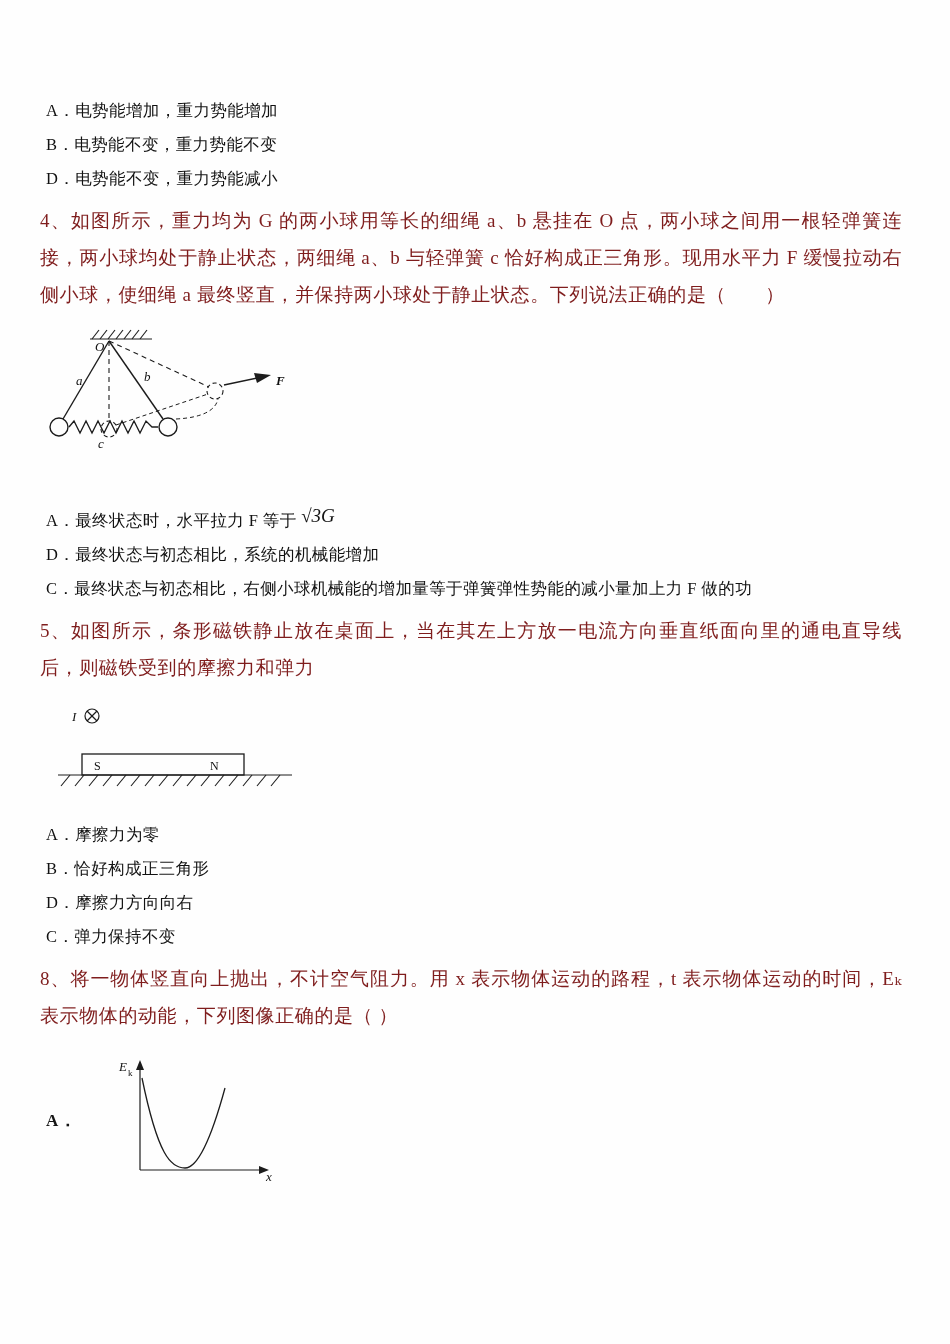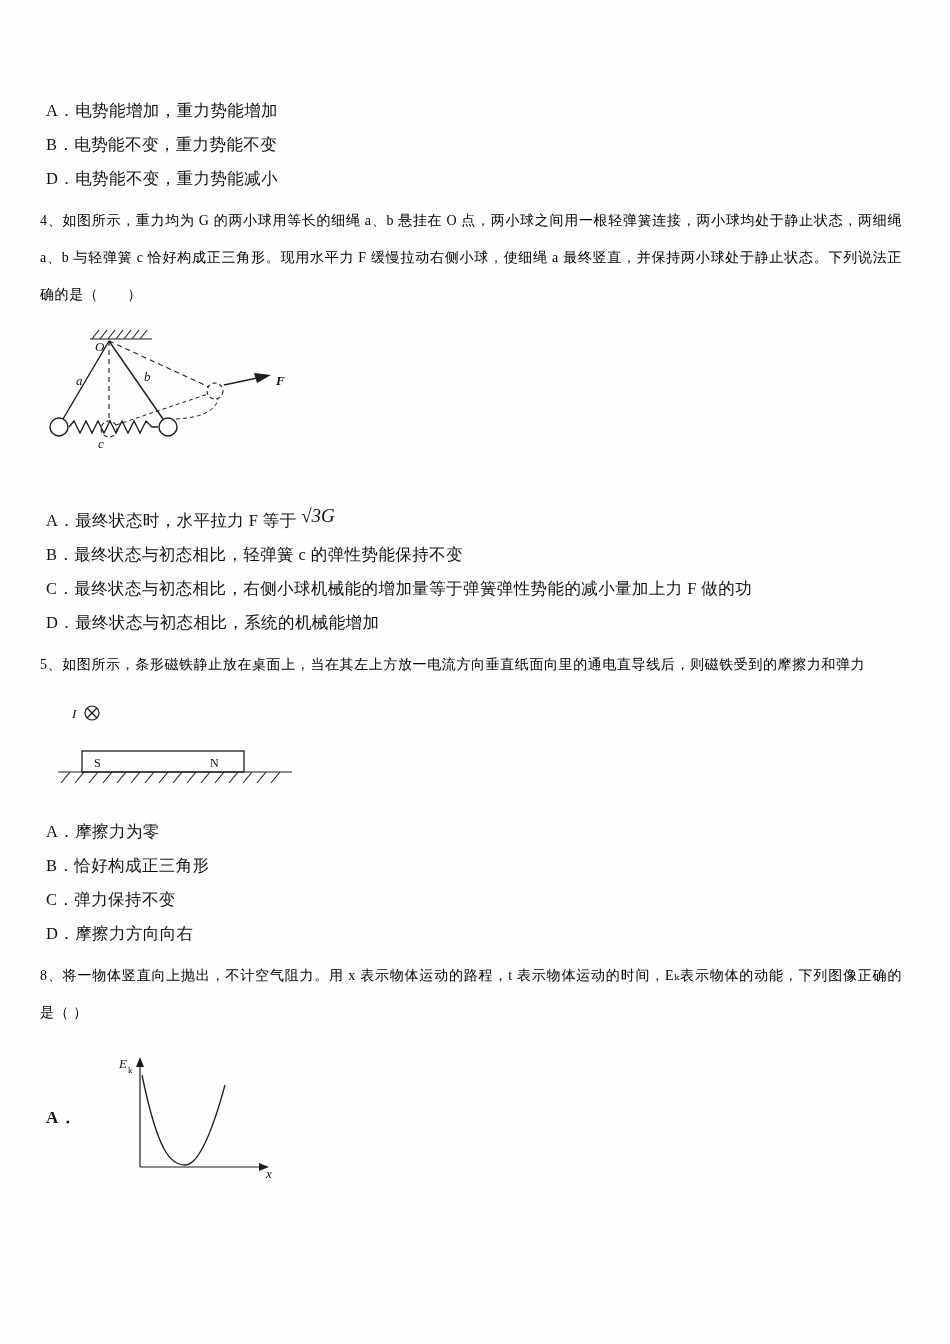--- a/index.html
+++ b/index.html
@@ -4,22 +4,22 @@
 <style>
   * { margin:0; padding:0; box-sizing:border-box; }
   html,body { background:#ffffff; }
   body { font-family:"Liberation Serif","DejaVu Serif",serif; }
   .page {
     position:relative; width:950px; height:1344px; margin:0 auto;
     background:#fefefefe; color:#151515; overflow:hidden;
     padding:100px 48px 12px 40px;
   }
   .stem {
-    font-size:14px; line-height:37px; letter-spacing:0.6px;
-    text-align:justify; color:#000000;
+    font-size:19px; line-height:37px; letter-spacing:0.6px;
+    text-align:justify; color:#7f1d1d;
   }
   .option {
     font-size:16.5px; line-height:21px; margin-bottom:13px;
     letter-spacing:0.4px; padding-left:6px; color:#121212;
   }
   .opt-group { margin-bottom:8px; }
   .formula { font-style:italic; vertical-align:4px; font-size:19px; letter-spacing:0; }
   .fig { display:block; }
   .fig1-wrap { margin:10px 0 30px 6px; }
   .fig2-wrap { margin:18px 0 28px 12px; }
@@ -80,23 +80,22 @@
         <line x1="178" y1="62" x2="216" y2="54" stroke="#1c1c1c" stroke-width="1.6"></line>
         <polygon points="225,52 208,50 211,60" fill="#1c1c1c"></polygon>
         <text x="230" y="62" class="lbl-it" style="font-weight:bold">F</text>
       </svg>
     </div>
 
     <div class="option">
       <span>A．最终状态时，水平拉力 F 等于</span>
       <span class="formula">√3G</span>
     </div>
-    <div class="option">B．最终状态与初态相比，轻弹簧 c 的弹性势能保持不变</div>
+    <div class="option">D．最终状态与初态相比，系统的机械能增加</div>
     <div class="option">C．最终状态与初态相比，右侧小球机械能的增加量等于弹簧弹性势能的减小量加上力 F 做的功</div>
-    <div class="option">D．最终状态与初态相比，系统的机械能增加</div>
   </div>
 
   <div class="q-section">
     <p class="stem">5、如图所示，条形磁铁静止放在桌面上，当在其左上方放一电流方向垂直纸面向里的通电直导线后，则磁铁受到的摩擦力和弹力</p>
 
     <div class="fig2-wrap">
       <svg class="fig" width="255" height="92" viewBox="0 0 255 92">
 
         <text x="20" y="17" class="lbl-it">I</text>
         <g stroke="#1c1c1c" stroke-width="1.2" fill="none">
@@ -126,22 +125,22 @@
           <line x1="186" y1="71" x2="177" y2="82"></line>
           <line x1="200" y1="71" x2="191" y2="82"></line>
           <line x1="214" y1="71" x2="205" y2="82"></line>
           <line x1="228" y1="71" x2="219" y2="82"></line>
         </g>
       </svg>
     </div>
 
     <div class="option">A．摩擦力为零</div>
     <div class="option">B．恰好构成正三角形</div>
+    <div class="option">D．摩擦力方向向右</div>
     <div class="option">C．弹力保持不变</div>
-    <div class="option">D．摩擦力方向向右</div>
   </div>
 
   <div class="q-section">
     <p class="stem">8、将一物体竖直向上抛出，不计空气阻力。用 x 表示物体运动的路程，t 表示物体运动的时间，Eₖ表示物体的动能，下列图像正确的是（ ）</p>
 
     <div class="fig3-row">
       <span class="fig3-label">A．</span>
       <svg class="fig" width="168" height="128" viewBox="0 0 168 128">
 
         <line x1="27" y1="114" x2="27" y2="10" stroke="#1c1c1c" stroke-width="1.2"></line>

